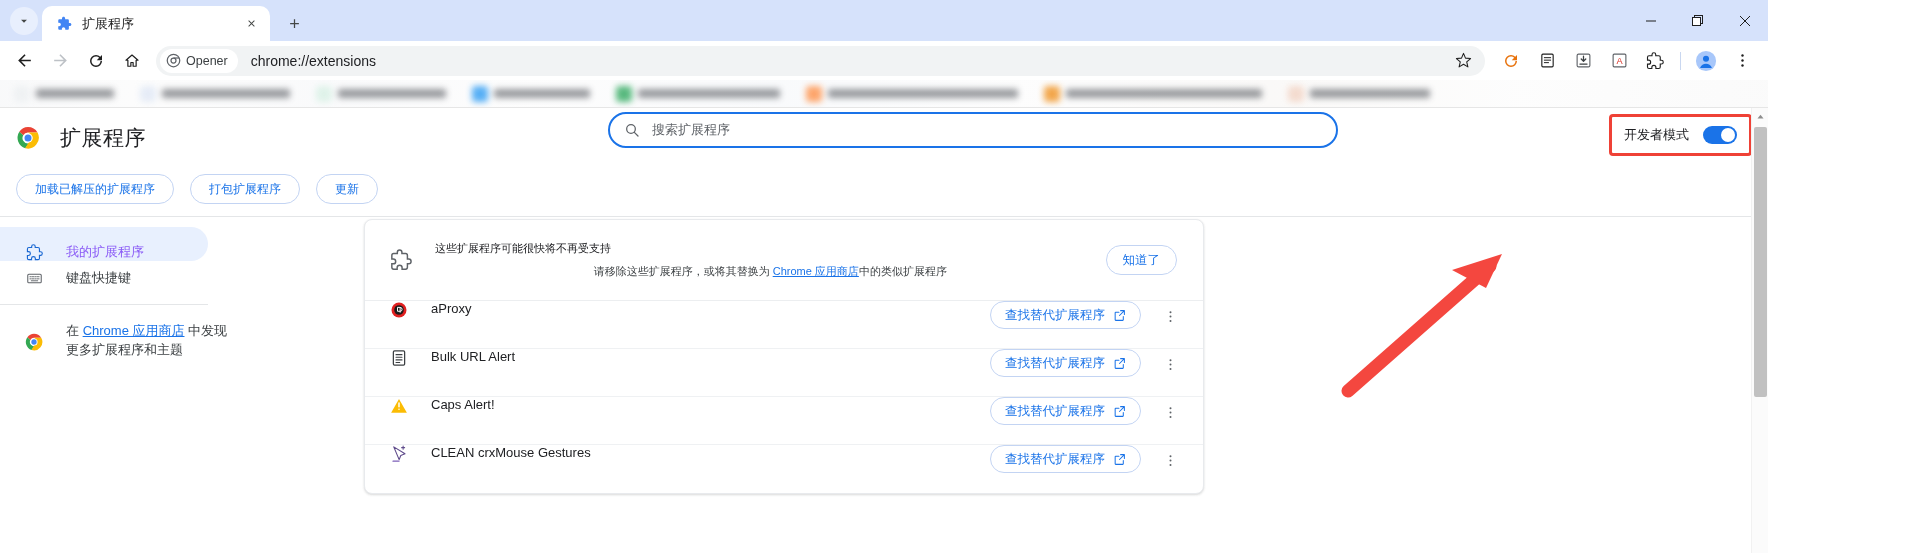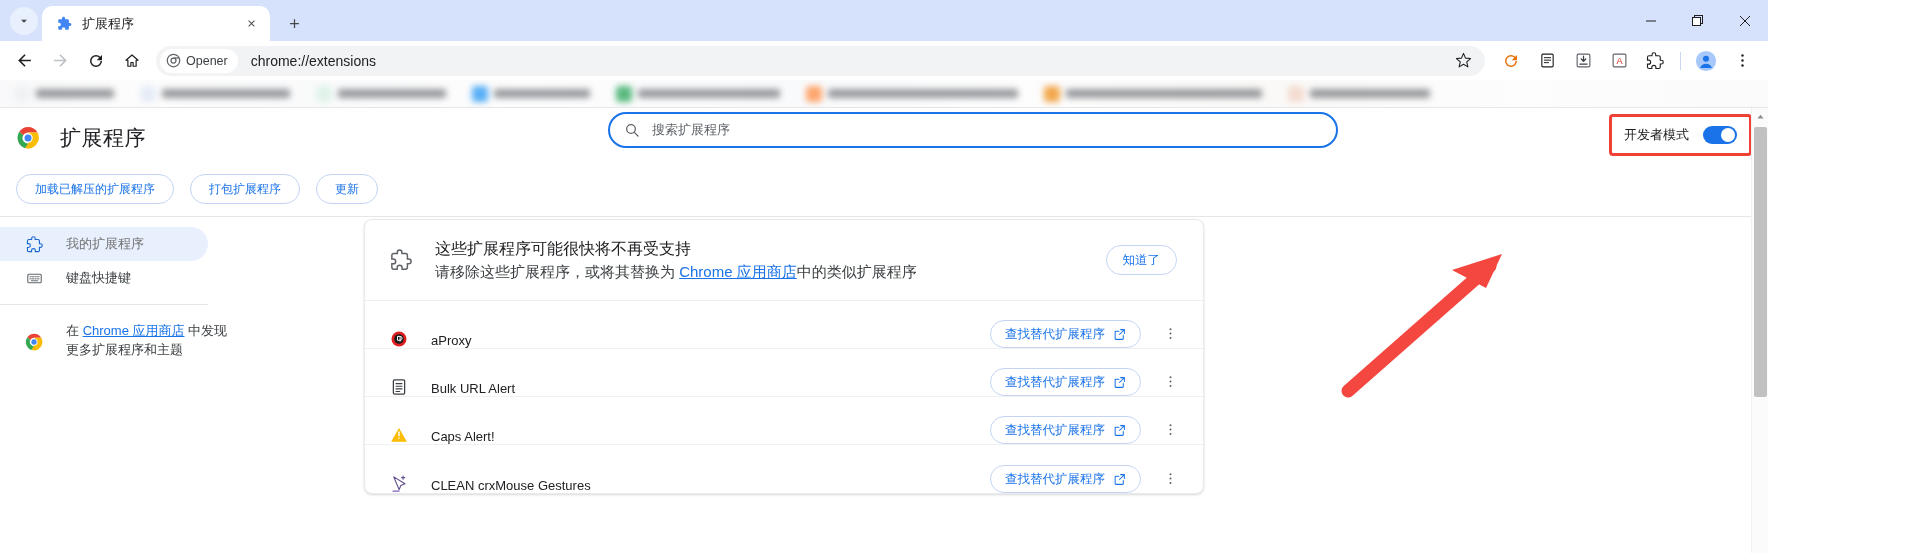--- a/index.html
+++ b/index.html
@@ -236,21 +236,21 @@
     height: 34px;
     display: flex;
     align-items: center;
     padding-left: 24px;
     border-radius: 0 17px 17px 0;
     margin-right: 48px;
     cursor: pointer;
     color: #3c4043;
     font-size: 13px;
   }
-  .side-item.active { background: #e8f0fe; color: #737373; }
+  .side-item.active { background: #e8f0fe; color: #8b5cf6; align-items: flex-end; }
   .side-ico { width: 20px; flex:0 0 20px; display:flex; align-items:center; justify-content:center; }
   .side-label { margin-left: 22px; }
   .side-sep { height:1px; background:#e4e6e8; margin: 9px 48px 0 0; }
   .store-row {
     display: flex;
     padding: 16px 20px 0 24px;
     font-size: 13px;
     color: #3c4043;
     line-height: 19px;
   }
@@ -269,40 +269,40 @@
     overflow: hidden;
   }
   .banner {
     display: flex;
     align-items: center;
     padding: 18px 26px 18px 24px;
     border-bottom: 1px solid #eceef0;
   }
   .banner-ico { width: 24px; flex: 0 0 24px; display:flex; align-items:center; justify-content:center;}
   .banner-txt { margin-left: 22px; flex: 1 1 auto; }
-  .banner-t1 { font-size: 16px; color: #202124; line-height: 21px; }
-  .banner-t2 { font-size: 15px; color: #3c4043; line-height: 21px; margin-top: 2px;}
+  .banner-t1 { font-size: 11px; color: #202124; line-height: 21px; }
+  .banner-t2 { font-size: 11px; color: #3c4043; line-height: 21px; margin-top: 2px; text-align: center;}
   .banner-link { color: #1a73e8; text-decoration: underline; cursor: pointer; }
   .got-it {
     height: 30px;
     border: 1px solid #c3d4f3;
     border-radius: 15px;
     background: #fff;
     color: #1a73e8;
     font-size: 12.5px;
     padding: 0 16px;
     display: flex; align-items: center;
     cursor: pointer;
     flex: 0 0 auto;
     font-family: inherit;
   }
 
   .ext-row {
     display: flex;
-    align-items: flex-end;
+    align-items: flex-start;
     height: 48px;
     padding: 0 18px 0 24px;
     border-bottom: 1px solid #eff1f3;
   }
   .ext-row:last-child { border-bottom: none; }
   .ext-ico { width: 20px; flex: 0 0 20px; display:flex; align-items:center; justify-content:center;}
   .ext-name {
     margin-left: 22px;
     font-size: 13px;
     color: #202124;

